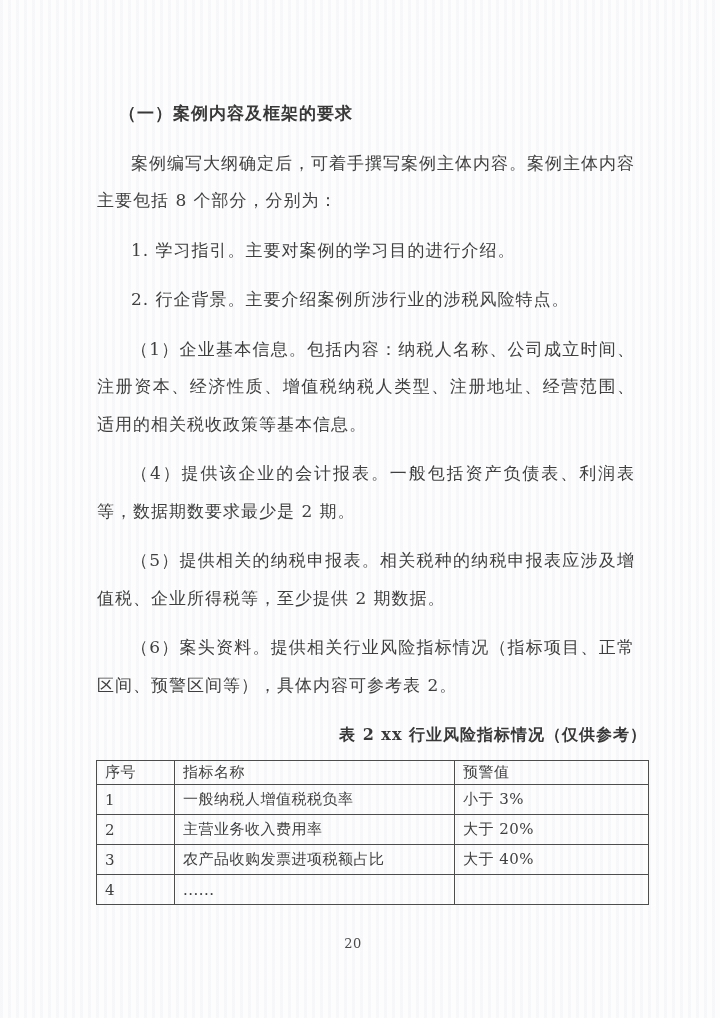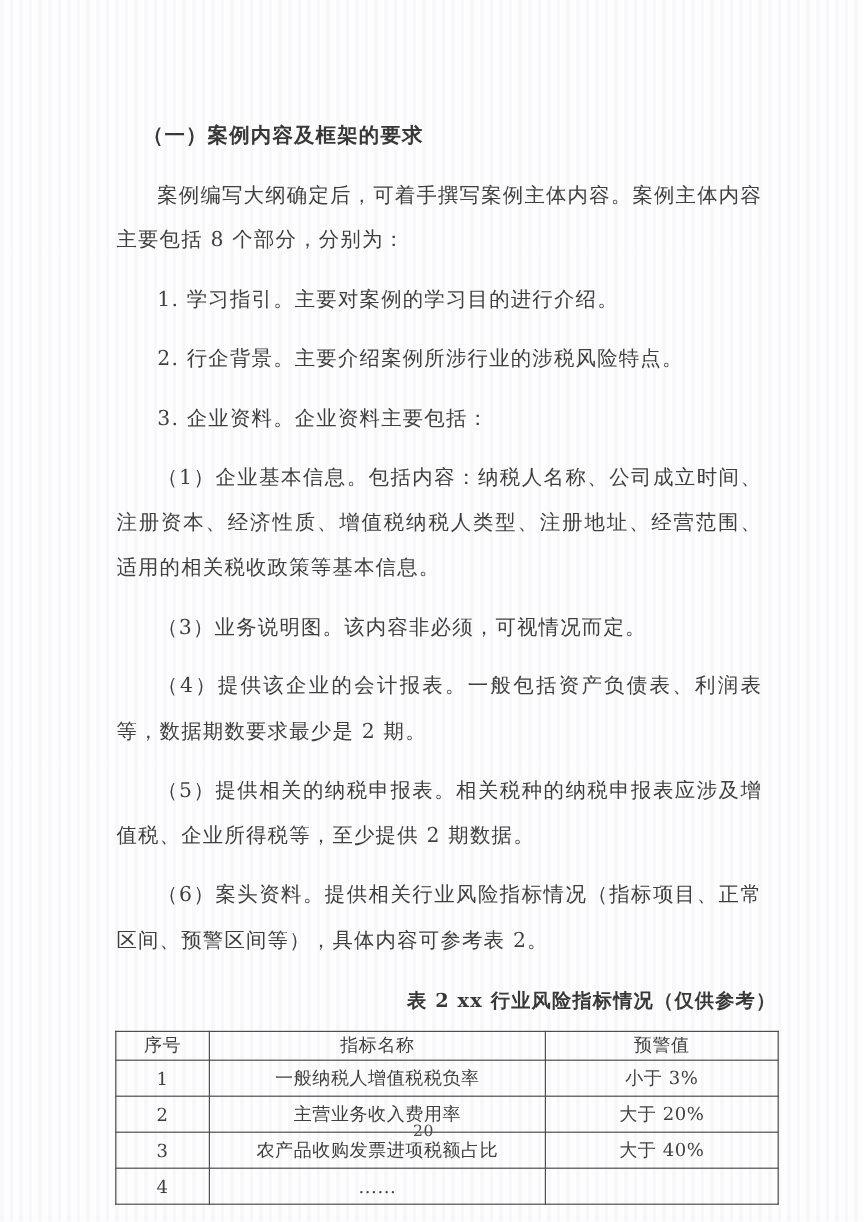--- a/index.html
+++ b/index.html
@@ -65,21 +65,21 @@
     margin-top: 6px;
     margin-left: 11px;
     width: 552px;
     table-layout: fixed;
   }
   table.risk-table th,
   table.risk-table td {
     border: 1px solid #4d4d4d;
     font-size: 15px;
     font-weight: normal;
-    text-align: center;
+    text-align: left;
     vertical-align: middle;
     padding: 1px 8px;
     letter-spacing: 0.5px;
     color: #3f3f3f;
     overflow: hidden;
     white-space: nowrap;
   }
   table.risk-table th { height: 21px; }
   table.risk-table td { height: 27px; }
   .col-seq { width: 78px; }
@@ -100,23 +100,21 @@
 <body>
 
 <div class="page">
   <div class="content">
 
     <h2 class="heading">（一）案例内容及框架的要求</h2>
 
     <p class="para">案例编写大纲确定后，可着手撰写案例主体内容。案例主体内容主要包括 8 个部分，分别为：</p>
     <p class="para">1. 学习指引。主要对案例的学习目的进行介绍。</p>
     <p class="para">2. 行企背景。主要介绍案例所涉行业的涉税风险特点。</p>
-    <p class="para">3. 企业资料。企业资料主要包括：</p>
     <p class="para">（1）企业基本信息。包括内容：纳税人名称、公司成立时间、注册资本、经济性质、增值税纳税人类型、注册地址、经营范围、适用的相关税收政策等基本信息。</p>
-    <p class="para">（3）业务说明图。该内容非必须，可视情况而定。</p>
     <p class="para">（4）提供该企业的会计报表。一般包括资产负债表、利润表等，数据期数要求最少是 2 期。</p>
     <p class="para">（5）提供相关的纳税申报表。相关税种的纳税申报表应涉及增值税、企业所得税等，至少提供 2 期数据。</p>
     <p class="para">（6）案头资料。提供相关行业风险指标情况（指标项目、正常区间、预警区间等），具体内容可参考表 2。</p>
 
     <div class="table-caption">表 2 xx 行业风险指标情况（仅供参考）</div>
 
     <table class="risk-table">
       <colgroup>
         <col class="col-seq">
         <col class="col-name">

